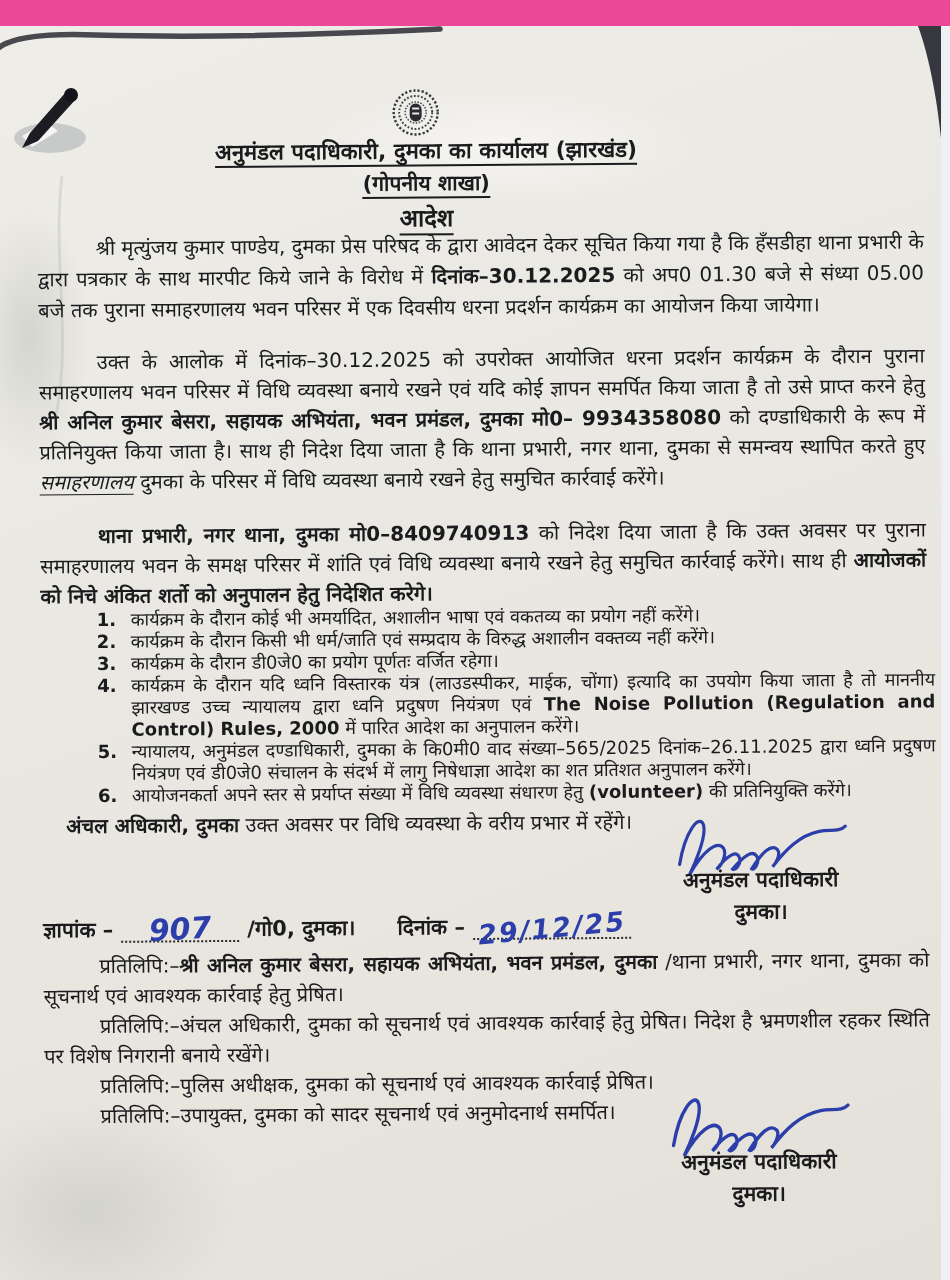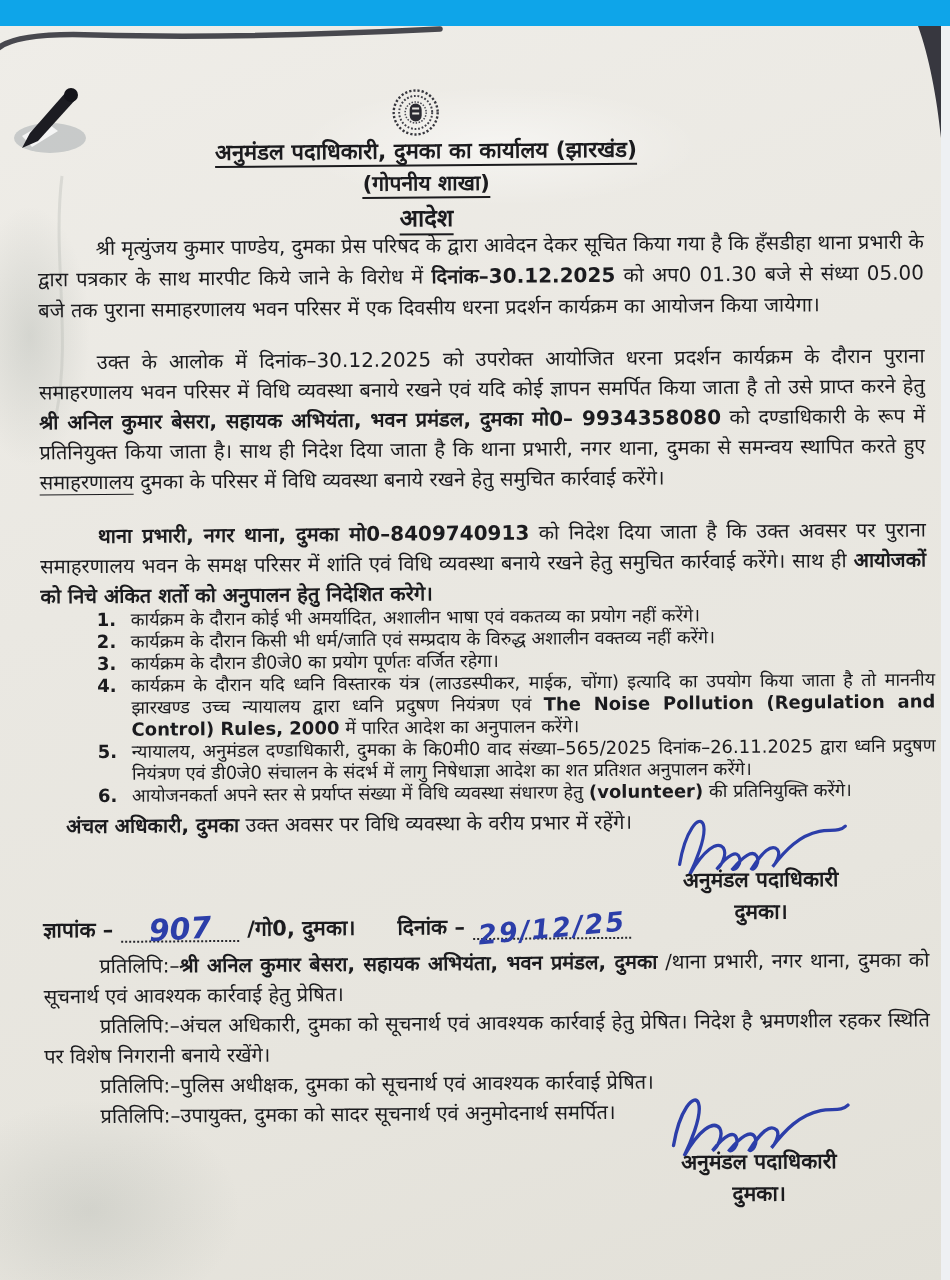--- a/index.html
+++ b/index.html
@@ -1,34 +1,34 @@
 <!DOCTYPE html>
 <html><head>
 <meta charset="utf-8">
 <style>
   html,body{margin:0;padding:0;width:950px;height:1280px;overflow:hidden;
     font-family:"DejaVu Sans",sans-serif;background:#f2f3f5;}
-  .page{position:relative;width:950px;height:1280px;background:#0ea5e9;}
+  .page{position:relative;width:950px;height:1280px;background:#ec4899;}
   .scan{position:absolute;left:0;top:26px;width:950px;height:1254px;
     background:linear-gradient(160deg,#efede8 0%,#eae8e2 38%,#e7e5de 72%,#e2e0d8 100%);}
   .edge-strip{position:absolute;right:0;top:0;width:9px;height:100%;background:#eef0f3;}
   .marks{position:absolute;left:0;top:0;width:950px;height:1254px;pointer-events:none;}
   .smudge{position:absolute;border-radius:50%;pointer-events:none;}
   .s1{left:-30px;top:180px;width:120px;height:260px;
       background:radial-gradient(closest-side,rgba(150,158,152,.28),rgba(150,158,152,0));}
   .s2{left:-60px;bottom:-40px;width:300px;height:220px;
       background:radial-gradient(closest-side,rgba(140,148,142,.22),rgba(140,148,142,0));}
   .s3{left:300px;top:60px;width:400px;height:120px;
       background:radial-gradient(closest-side,rgba(255,255,255,.5),rgba(255,255,255,0));}
   .content{position:absolute;left:0;top:0;width:950px;height:1254px;
     transform:rotate(-0.45deg);transform-origin:50% 0;color:#1b1b1e;}
   .abs{position:absolute;}
   .b{font-weight:bold;}
   .u{border-bottom:2.5px solid #1b1b1e;padding-bottom:1px;}
-  .uthin{border-bottom:1.5px solid #1b1b1e;}
+  .uthin{border-bottom:1.5px solid #1b1b1e;font-style:italic;}
   .hdr{left:130px;width:590px;text-align:center;font-weight:bold;}
   .office{top:108px;font-size:22px;}
   .branch{top:142px;font-size:21px;}
   .order{top:174px;font-size:24px;}
   .seal{left:391px;top:62px;width:48px;height:48px;}
   .para{left:36px;width:886px;margin:0;text-align:justify;font-size:20px;}
   .p1{top:204px;line-height:31px;text-indent:58px;}
   .p2{top:318px;line-height:30px;text-indent:58px;}
   .p3{top:492px;line-height:30px;text-indent:58px;}
   .conds{left:92px;top:580px;width:844px;font-size:18px;line-height:22px;}

